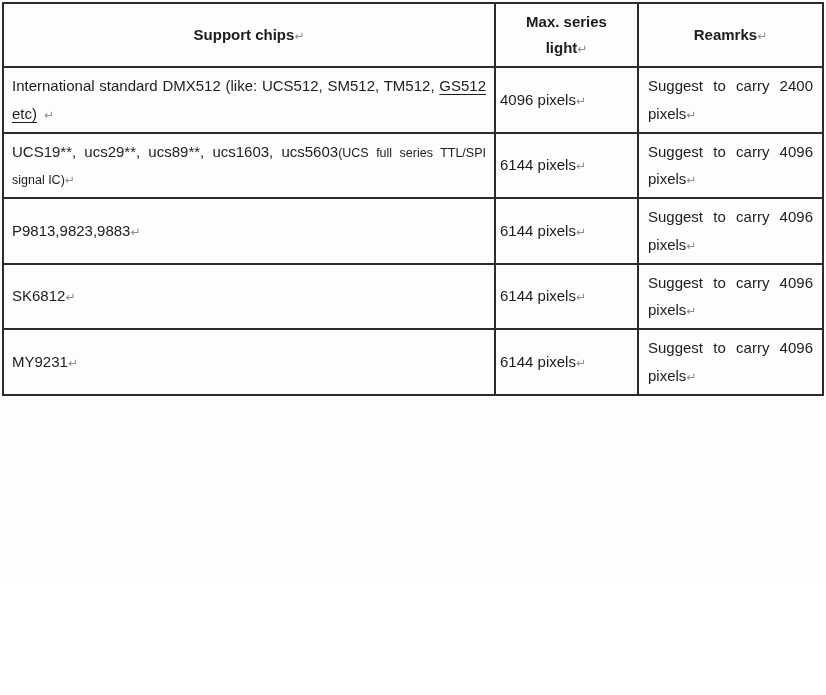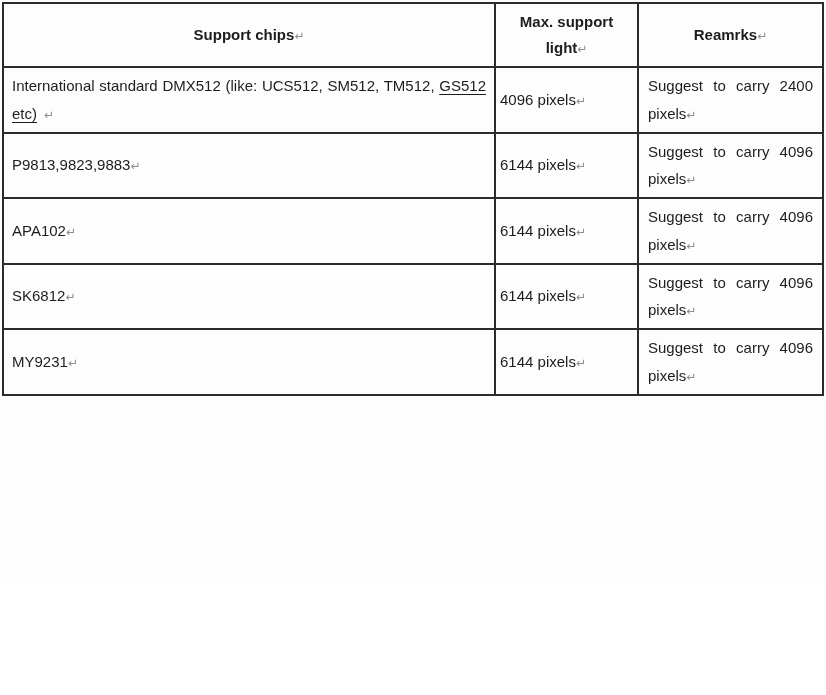--- a/index.html
+++ b/index.html
@@ -69,39 +69,39 @@
   <table class="chips">
     <colgroup>
         <col class="c1">
         <col class="c2">
         <col class="c3">
       </colgroup>
     <thead>
       <tr>
         <th class="c1"><span>Support chips</span><span class="mark">↵</span></th>
         <th class="c2">
-          <div>Max. support</div>
+          <div>Max. series</div>
           <div><span>light</span><span class="mark">↵</span></div>
         </th>
         <th class="c3"><span>Reamrks</span><span class="mark">↵</span></th>
       </tr>
     </thead>
     <tbody>
       <tr>
         <td class="c1"><span>International standard DMX512 (like: UCS512, SM512, TM512, </span><span class="u">GS512 etc)</span><span class="mark gap">↵</span></td>
         <td class="c2"><span>4096 pixels</span><span class="mark">↵</span></td>
         <td class="c3"><span>Suggest to carry 2400 pixels</span><span class="mark">↵</span></td>
       </tr>
       <tr>
-        <td class="c1"><span>P9813,9823,9883</span><span class="mark">↵</span></td>
+        <td class="c1"><span>UCS19**, ucs29**, ucs89**, ucs1603, ucs5603</span><span class="note">(UCS full series TTL/SPI signal IC)</span><span class="mark">↵</span></td>
         <td class="c2"><span>6144 pixels</span><span class="mark">↵</span></td>
         <td class="c3"><span>Suggest to carry 4096 pixels</span><span class="mark">↵</span></td>
       </tr>
       <tr>
-        <td class="c1"><span>APA102</span><span class="mark">↵</span></td>
+        <td class="c1"><span>P9813,9823,9883</span><span class="mark">↵</span></td>
         <td class="c2"><span>6144 pixels</span><span class="mark">↵</span></td>
         <td class="c3"><span>Suggest to carry 4096 pixels</span><span class="mark">↵</span></td>
       </tr>
       <tr>
         <td class="c1"><span>SK6812</span><span class="mark">↵</span></td>
         <td class="c2"><span>6144 pixels</span><span class="mark">↵</span></td>
         <td class="c3"><span>Suggest to carry 4096 pixels</span><span class="mark">↵</span></td>
       </tr>
       <tr>
         <td class="c1"><span>MY9231</span><span class="mark">↵</span></td>

